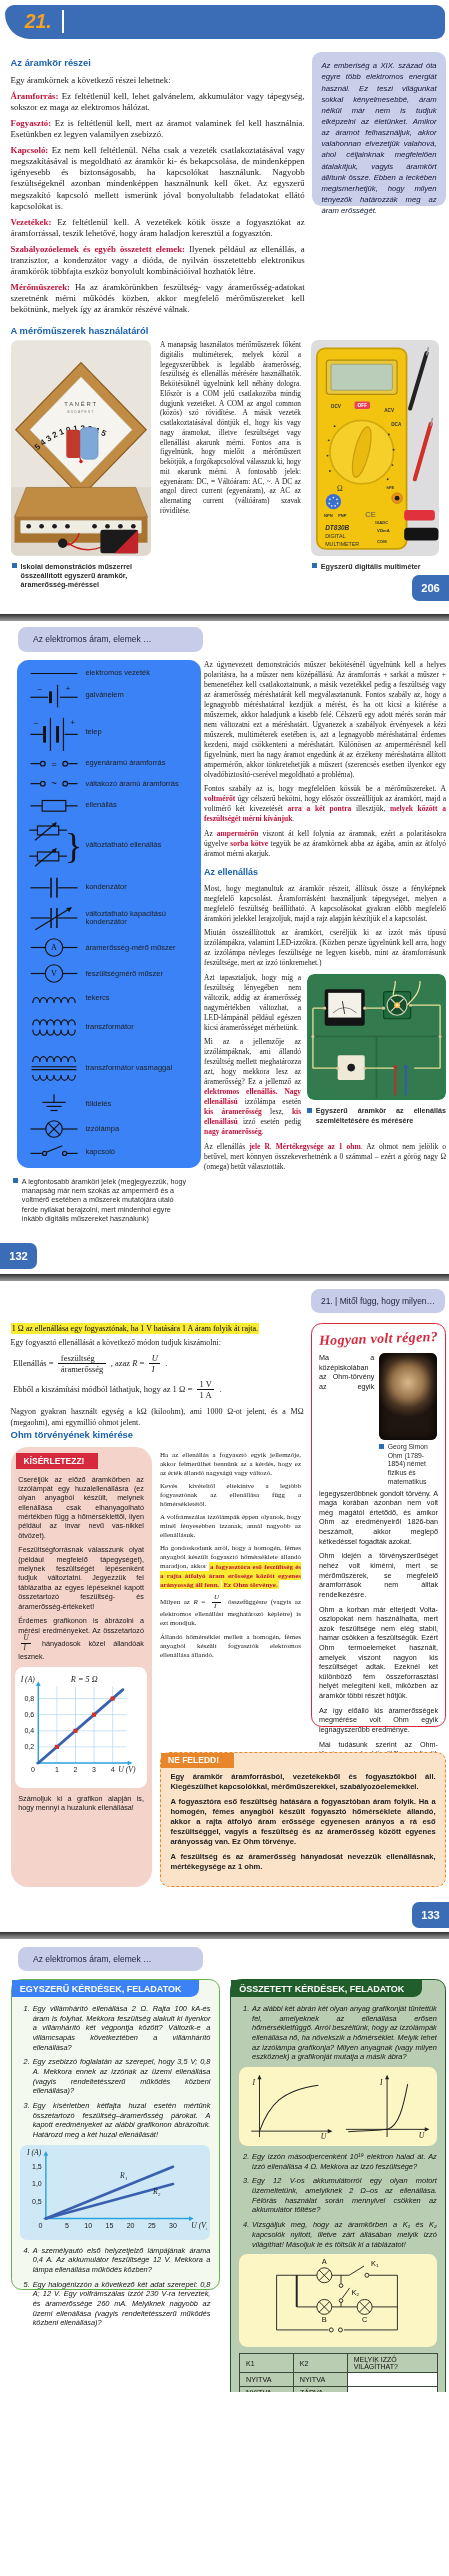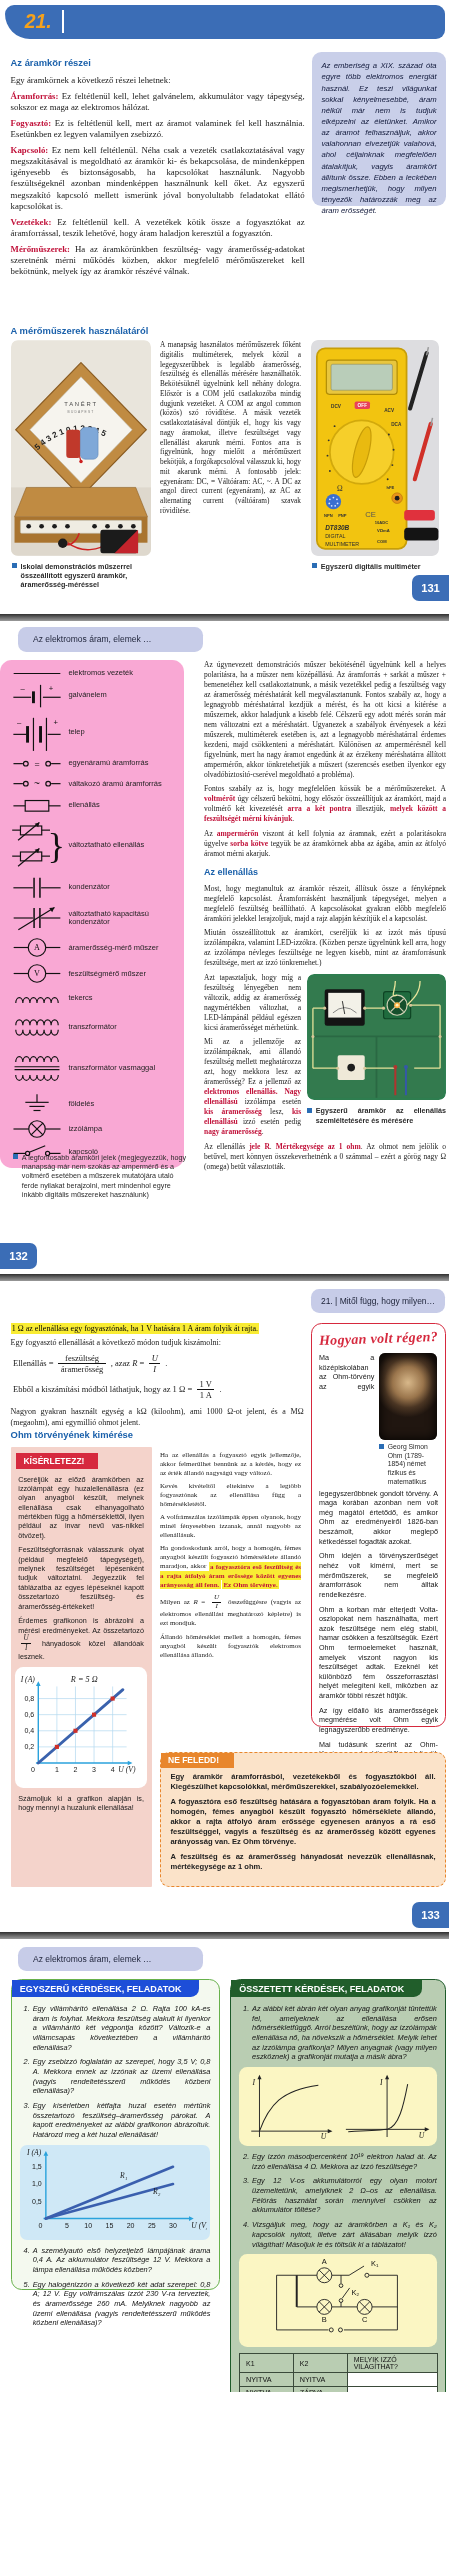--- a/index.html
+++ b/index.html
@@ -12,66 +12,66 @@
   .tabright{right:0;border-radius:7px 0 0 7px;width:37px;height:26px;}
   .tableft{left:0;border-radius:0 7px 7px 0;width:37px;height:26px;}
   .lavtab{position:absolute;background:#c7cce8;border-radius:8.2px;font-family:"Liberation Sans","DejaVu Sans",sans-serif;font-size:8.5px;color:#1d2238;display:flex;align-items:center;}
   .caption{display:flex;gap:3.5px;font-family:"Liberation Sans","DejaVu Sans",sans-serif;font-weight:bold;font-size:7.2px;line-height:1.28;color:#2b2b2b;}
   .caption .bq{flex:none;width:5.3px;height:5.3px;background:#2a6db5;margin-top:1.2px;}
   .leadred{color:#c1123a;font-weight:bold;}
   .red{color:#c1123a;font-weight:bold;}
   mark{background:#f9ec33;padding:0.6px 1.2px;}
   mark.redhl{color:#c1123a;font-weight:bold;}
   p.just{text-align:justify;margin:0 0 4.7px 0;}
-  .frac{display:inline-block;text-align:center;vertical-align:middle;margin:0 2.9px;line-height:1.05;}
+  .frac{display:inline-block;text-align:left;vertical-align:middle;margin:0 2.9px;line-height:1.05;}
   .frac .num{display:block;padding:0 2.4px 0.6px 2.4px;border-bottom:0.8px solid #111;}
   .frac .den{display:block;padding:0.6px 2.4px 0 2.4px;}
   
   .hdr{position:absolute;left:4.7px;top:4.7px;width:440px;height:34px;background:#3b6db6;border-radius:9.4px 9.4px 9.4px 26px;display:flex;align-items:center;}
   .hnum{color:#f6a21c;font-family:"Liberation Sans","DejaVu Sans",sans-serif;font-style:italic;font-weight:bold;font-size:19.4px;margin-left:20px;}
   .hsep{width:1.8px;height:22.4px;background:#fff;margin:0 9.4px 0 10.6px;}
   .htitle{color:#fff;font-family:"Liberation Sans","DejaVu Sans",sans-serif;font-weight:bold;font-size:16.5px;letter-spacing:-0.2px;}
   .introbox{position:absolute;left:312px;top:52px;width:134px;height:154px;background:#c9cfe9;border-radius:9.4px;padding:8.2px 9.4px;box-sizing:border-box;font-family:"Liberation Sans","DejaVu Sans",sans-serif;font-style:italic;font-size:7.7px;line-height:1.45;color:#10183a;text-align:justify;}
   .col131{position:absolute;left:10.6px;top:75px;width:294px;font-size:8.8px;line-height:1.27;}
   .midcol131{position:absolute;left:160px;top:340px;width:141px;font-size:7.3px;line-height:1.34;text-align:justify;font-family:Liberation Serif, serif;}
   .photo{position:absolute;border-radius:7px;overflow:hidden;}
   
-  .ybox{position:absolute;left:0;top:39px;width:184px;height:508px;background:#f9a8d4;border-radius:11.8px;box-sizing:border-box;padding:9.4px 5.9px 8.2px 7px;display:flex;flex-direction:column;justify-content:space-between;}
+  .ybox{position:absolute;left:17px;top:39px;width:184px;height:508px;background:#3b82f6;border-radius:11.8px;box-sizing:border-box;padding:9.4px 5.9px 8.2px 7px;display:flex;flex-direction:column;justify-content:space-between;}
   .symrow{display:flex;align-items:center;}
   .symicon{width:59px;flex:none;display:flex;justify-content:center;align-items:center;}
   .symicon svg{stroke:#111;fill:none;stroke-width:2;}
   .symlabel{font-family:"Liberation Sans","DejaVu Sans",sans-serif;font-size:7.5px;line-height:1.12;color:#1f1f1f;padding-left:2.4px;}
   .maincol132{position:absolute;left:204px;top:39px;width:242px;font-size:7.5px;line-height:1.33;text-align:justify;}
   .h132{font-family:"Liberation Sans","DejaVu Sans",sans-serif;font-weight:bold;font-size:9px;color:#1b61ab;margin:8.2px 0 4.7px 0;text-align:left;}
   .photo3wrap{float:right;width:139px;margin:1.2px 0 2.4px 5.9px;}
-  .ycap{position:absolute;left:13px;top:532px;width:178px;}
+  .ycap{position:absolute;left:13px;top:556px;width:178px;}
   
   .lead133{position:absolute;left:10.6px;top:42px;width:293px;font-size:8px;line-height:1.4;}
   .formula{margin:5.9px 0 5.9px 2.4px;font-size:8.5px;}
-  .pinkbox{position:absolute;left:10.6px;top:166px;width:141px;height:440px;background:#f4d3cb;border-radius:1px;box-sizing:border-box;padding:5.9px 7.7px;}
+  .pinkbox{position:absolute;left:10.6px;top:166px;width:141px;height:440px;background:#f4d3cb;border-radius:17px;box-sizing:border-box;padding:5.9px 7.7px;}
   .kishdr{display:inline-block;background:#d6293e;color:#fff;font-family:"Liberation Sans","DejaVu Sans",sans-serif;font-weight:bold;font-size:8.5px;padding:2.9px 14px 2.9px 7px;margin:0 0 5.9px -1.8px;}
   .pinkbox p{font-family:"Liberation Sans","DejaVu Sans",sans-serif;font-size:7.2px;line-height:1.3;text-align:justify;color:#181818;margin:0 0 5.3px 0;}
   .graphwhite{background:#fff;border-radius:8.2px;margin:2.4px -2.9px 5.9px -2.9px;padding:2.9px 1.2px;}
   .midcol133{position:absolute;left:160px;top:170px;width:141px;font-size:7px;line-height:1.29;text-align:justify;}
   .midcol133 p{margin:0 0 4.1px 0;}
   .histbox{position:absolute;left:311px;top:42px;width:135px;height:404px;border:1.8px solid #d6293e;border-radius:10.6px;background:#fff;box-sizing:border-box;padding:5.9px 7px;}
   .histtitle{font-family:"Liberation Serif","DejaVu Serif",serif;font-style:italic;font-weight:bold;font-size:14px;color:#d6293e;transform:rotate(-2deg);margin:1.2px 0 5.9px 0;letter-spacing:0.3px;}
   .histbox p{font-family:"Liberation Sans","DejaVu Sans",sans-serif;font-size:7.2px;line-height:1.33;text-align:justify;color:#161616;margin:0 0 5.3px 0;}
   .portraitwrap{float:right;width:59px;margin:0 0 2.4px 4.7px;}
   .portrait{width:58px;height:87px;border-radius:5.9px;background:radial-gradient(ellipse 58% 40% at 50% 34%,#d8b88a 0%,#9a754c 45%,#4a3523 72%,#201610 100%);box-shadow:inset 0 0 10.6px #000;}
   .portcap{margin-top:2.9px;}
   .rememberbox{position:absolute;left:160px;top:471px;width:286px;height:135px;border:1.8px dashed #e8862c;border-radius:9.4px;background:#fbe3c9;box-sizing:border-box;padding:0 9.4px 4.7px 9.4px;}
   .remhdr{display:inline-block;background:#e8862c;color:#fff;font-family:"Liberation Sans","DejaVu Sans",sans-serif;font-weight:bold;font-size:8.5px;padding:2.4px 15.3px 2.4px 7px;margin:0 0 4.7px -9.4px;}
   .rememberbox p{font-family:"Liberation Sans","DejaVu Sans",sans-serif;font-weight:bold;font-size:7.6px;line-height:1.32;text-align:justify;color:#222;margin:0 0 4.7px 0;}
   
   .qbox{position:absolute;box-sizing:border-box;border-radius:10.6px;}
   .simplebox{left:10.6px;top:39px;width:209px;height:311px;border:1.8px solid #67b14b;background:#f4f9ef;padding:0 8.2px 4.7px 8.2px;}
   .complexbox{left:230px;top:39px;width:216px;height:564px;border:1.8px solid #1e5b2a;background:#b9cdb2;padding:0 8.2px 4.7px 8.2px;}
   .qhdr{display:inline-block;color:#fff;font-family:"Liberation Sans","DejaVu Sans",sans-serif;font-weight:bold;font-size:9px;padding:3.5px 17.7px 3.5px 8.2px;margin:0 0 7px -8.2px;border-radius:0 0 8.2px 0;}
-  .simplehdr{background:#1d4ed8;text-align:right;}
+  .simplehdr{background:#3b82f6;text-align:right;}
   .complexhdr{background:#215e2b;}
   .q{display:flex;gap:2.9px;margin:0 0 5.3px 0;font-family:"Liberation Sans","DejaVu Sans",sans-serif;font-style:italic;font-size:7.4px;line-height:1.3;color:#131313;}
   .qn{flex:none;width:10px;text-align:right;}
   .qt{flex:1;text-align:justify;}
   .bluebox{background:#cfe8f6;border-radius:7px;margin:2.4px 0 5.9px 0;padding:2.4px;}
   .yellowbox{background:#fbf6c3;border-radius:8.2px;margin:2.4px 0 5.9px 0;padding:3.5px 2.4px;}
   .ktable{border-collapse:collapse;margin:1.2px auto 7px auto;font-family:"Liberation Sans","DejaVu Sans",sans-serif;font-size:7.2px;color:#111;}
   .ktable td{border:0.9px solid #3a4a3a;padding:1.8px 5.9px;min-width:41px;}
   .ktable .anscell{background:#fff;min-width:77px;}
   .ktable .hcell{font-size:7px;}
@@ -93,20 +93,21 @@
     </div>
 
     <div class="bluehead" style="left:10.6px;top:57px;">Az áramkör részei</div>
 
     <div class="col131">
       <p class="just">Egy áramkörnek a következő részei lehetnek:</p>
       <p class="just"><span class="leadred">Áramforrás:</span> <span>Ez feltétlenül kell, lehet galvánelem, akkumulátor vagy tápegység, sokszor ez maga az elektromos hálózat.</span></p>
       <p class="just"><span class="leadred">Fogyasztó:</span> <span>Ez is feltétlenül kell, mert az áramot valaminek fel kell használnia. Esetünkben ez legyen valamilyen zsebizzó.</span></p>
       <p class="just"><span class="leadred">Kapcsoló:</span> <span>Ez nem kell feltétlenül. Néha csak a vezeték csatlakoztatásával vagy megszakításával is megoldható az áramkör ki- és bekapcsolása, de mindenképpen igényesebb és biztonságosabb, ha kapcsolókat használunk. Nagyobb feszültségeknél azonban mindenképpen használnunk kell őket. Az egyszerű megszakító kapcsoló mellett ismerünk jóval bonyolultabb feladatokat ellátó kapcsolókat is.</span></p>
       <p class="just"><span class="leadred">Vezetékek:</span> <span>Ez feltétlenül kell. A vezetékek kötik össze a fogyasztókat az áramforrással, teszik lehetővé, hogy áram haladjon keresztül a fogyasztón.</span></p>
+      <p class="just"><span class="leadred">Szabályozóelemek és egyéb összetett elemek:</span> <span>Ilyenek például az ellenállás, a tranzisztor, a kondenzátor vagy a dióda, de nyilván összetettebb elektronikus áramkörök többfajta eszköz bonyolult kombinációival hozhatók létre.</span></p>
       <p class="just"><span class="leadred">Mérőműszerek:</span> <span>Ha az áramkörünkben feszültség- vagy áramerősség-adatokat szeretnénk mérni működés közben, akkor megfelelő mérőműszereket kell bekötnünk, melyek így az áramkör részévé válnak.</span></p>
     </div>
 
     <div class="bluehead" style="left:10.6px;top:325px;">A mérőműszerek használatáról</div>
 
     <div class="photo" style="left:10.6px;top:340px;width:140px;height:216px;">
       <svg width="140" height="216" viewBox="0 0 238 366">
         <rect x="0" y="0" width="238" height="366" rx="10" fill="#e9e5dc"></rect>
         <rect x="0" y="250" width="238" height="116" fill="#ded8cd"></rect>
         <polygon points="119,38 230,152 119,266 8,152" fill="#c08b42" stroke="#8a5c22" stroke-width="2"></polygon>
@@ -204,21 +205,21 @@
         <line x1="206" y1="132" x2="203" y2="146" stroke="#999" stroke-width="2.5"></line>
         <rect x="158" y="288" width="52" height="18" rx="5" fill="#e0313d"></rect>
         <rect x="158" y="318" width="58" height="22" rx="6" fill="#141414"></rect>
       </svg>
     </div>
     <div class="caption" style="position:absolute;left:312px;top:562px;width:130px;">
       <span class="bq"></span>
       <span>Egyszerű digitális multiméter</span>
     </div>
 
-    <div class="pagetab tabright" style="top:575px;">131</div>
+    <div class="pagetab tabright" style="top:575px;">206</div>
   </section>
 
   <div class="divider" style="top:614px;"></div>
 
   <section class="page" style="top:621px;height:653px;">
     <div class="lavtab" style="left:17.7px;top:5.9px;width:185px;height:25px;padding-left:15.3px;box-sizing:border-box;">Az elektromos áram, elemek …</div>
 
     <div class="ybox">
       <div class="symrow">
         <span class="symicon">

